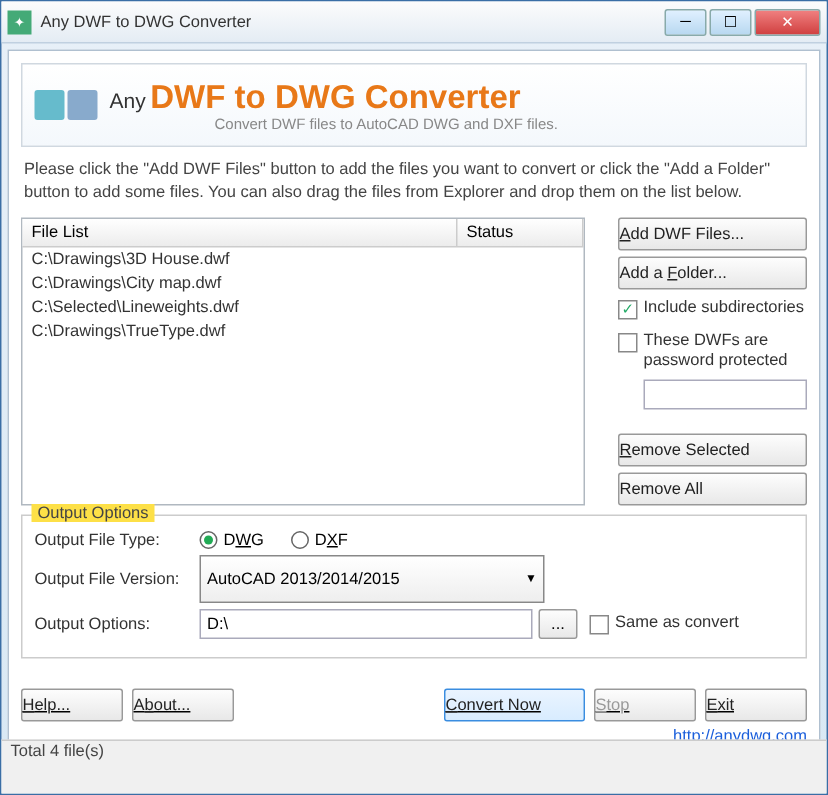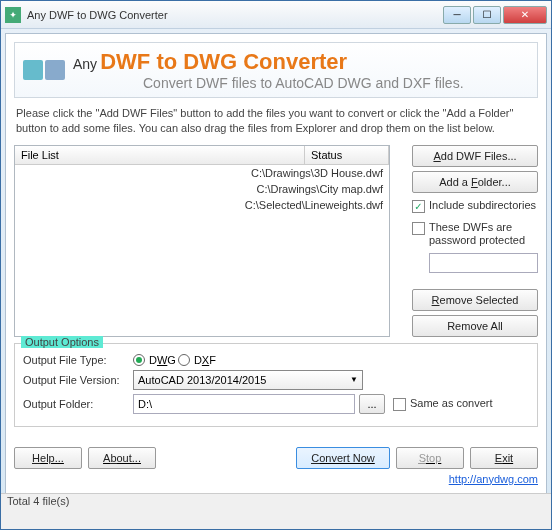--- a/index.html
+++ b/index.html
@@ -14,45 +14,45 @@
 .win-max { background: linear-gradient(#e0f0ff, #b8d8f0); }
 .win-close { background: linear-gradient(#f08080, #d04040); color: #fff; width: 44px; }
 .content { padding: 8px; background: #fff; margin: 4px; height: 494px; border: 1px solid #b0c0d0; position: relative; }
 .header-band { height: 56px; background: linear-gradient(#fff, #f4f8fc); border: 1px solid #d0d8e0; display: flex; align-items: center; padding: 4px 8px; margin-bottom: 8px; }
 .header-icons { display: flex; gap: 2px; margin-right: 8px; }
 .hdr-ico { width: 20px; height: 20px; background: #6bc; border-radius: 2px; }
 .hdr-ico2 { background: #8ac; }
 .header-txt { flex: 1; }
 .brand-any { font-size: 14px; font-weight: normal; color: #333; }
 .brand-main { font-size: 22px; font-weight: bold; color: #e87818; margin-left: 0; }
-.subtitle { color: #888; font-size: 14px; padding-left: 70px; }
+.subtitle { color: #888; font-size: 10px; padding-left: 70px; }
 .intro { color: #444; line-height: 1.4; margin-bottom: 8px; padding: 0 2px; }
 .main-row { display: flex; gap: 22px; margin-bottom: 6px; }
 .file-list { flex: 1; border: 1px solid #b0b8c0; background: #fff; height: 192px; }
 .fl-header { display: flex; background: linear-gradient(#fff, #ececec); border-bottom: 1px solid #ccc; }
 .fl-col { padding: 3px 6px; border-right: 1px solid #ccc; }
 .fl-col1 { width: 290px; }
 .fl-col2 { flex: 1; }
 .fl-rows { }
-.fl-row { padding: 2px 6px; color: #333; text-align: right; }
+.fl-row { padding: 2px 6px; color: #333; }
 .side-panel { width: 126px; display: flex; flex-direction: column; gap: 4px; }
-.btn { height: 22px; background: linear-gradient(#fdfdfd, #e8e8e8); border: 1px solid #999; border-radius: 2px; cursor: pointer; display: flex; align-items: center; justify-content: center; color: #222; }
+.btn { height: 22px; background: linear-gradient(#fdfdfd, #e8e8e8); border: 1px solid #999; border-radius: 2px; cursor: pointer; display: flex; align-items: center; justify-content: flex-start; color: #222; }
 .chk-row { display: flex; align-items: flex-start; gap: 4px; padding: 2px 0; }
 .chk { width: 13px; height: 13px; border: 1px solid #888; background: #fff; display: flex; align-items: center; justify-content: center; color: #2a6; font-size: 10px; margin-top: 1px; flex-shrink: 0; }
 .chk-label { color: #333; line-height: 1.2; }
 .pwd-input { height: 20px; border: 1px solid #aab; background: #fff; margin-left: 17px; }
 .output-group { border: 1px solid #ccc; padding: 6px 8px 8px; margin-top: 2px; position: relative; }
-.group-title { position: absolute; top: -8px; left: 6px; background: #5eead4; padding: 0 4px; color: #444; }
+.group-title { position: absolute; top: -8px; left: 6px; background: #fde047; padding: 0 4px; color: #444; }
 .out-row { display: flex; align-items: center; margin: 4px 0; }
 .out-label { width: 110px; color: #333; }
-.radio-grp { display: flex; gap: 2px; align-items: center; }
+.radio-grp { display: flex; gap: 18px; align-items: center; }
 .radio { display: flex; align-items: center; gap: 4px; cursor: pointer; }
 .radio-dot { width: 12px; height: 12px; border: 1px solid #666; border-radius: 50%; display: flex; align-items: center; justify-content: center; }
 .radio-dot.on::after { content: ''; width: 6px; height: 6px; background: #2a5; border-radius: 50%; }
-.combo { flex: 0 0 230px; height: 20px; border: 1px solid #888; background: linear-gradient(#fff, #eee); display: flex; align-items: center; padding: 0 4px; justify-content: space-between; cursor: pointer; }
+.combo { flex: 0 0 230px; height: 32px; border: 1px solid #888; background: linear-gradient(#fff, #eee); display: flex; align-items: center; padding: 0 4px; justify-content: space-between; cursor: pointer; }
 .combo-arrow { font-size: 8px; }
 .text-input { flex: 0 0 222px; height: 20px; border: 1px solid #aab; background: #fff; padding: 0 4px; display: flex; align-items: center; }
 .browse-btn { width: 26px; height: 20px; margin-left: 4px; background: linear-gradient(#fdfdfd, #e8e8e8); border: 1px solid #999; border-radius: 2px; display: flex; align-items: center; justify-content: center; cursor: pointer; }
 .bottom-row { display: flex; align-items: center; gap: 6px; margin-top: 20px; text-decoration: underline; }
 .bottom-row .btn { width: 68px; }
 .spacer { flex: 1; }
 .btn-primary { border: 1px solid #3a8de0; background: linear-gradient(#eaf4ff, #d8ecff); width: 94px !important; }
 .btn-disabled { color: #999; }
 .link-row { text-align: right; margin-top: 4px; }
 .link { color: #1a5edb; text-decoration: underline; cursor: pointer; }
@@ -93,20 +93,21 @@
     <div class="main-row">
       <div class="file-list">
         <div class="fl-header">
           <div class="fl-col fl-col1">File List</div>
           <div class="fl-col fl-col2">Status</div>
         </div>
         <div class="fl-rows">
           <div class="fl-row">C:\Drawings\3D House.dwf</div>
           <div class="fl-row">C:\Drawings\City map.dwf</div>
           <div class="fl-row">C:\Selected\Lineweights.dwf</div>
+          <div class="fl-row">C:\Drawings\TrueType.dwf</div>
         </div>
       </div>
 
       <div class="side-panel">
         <div class="btn">
             <span><span class="u">A</span>dd DWF Files...</span>
           </div>
         <div class="btn">
             <span>Add a <span class="u">F</span>older...</span>
           </div>
@@ -145,21 +146,21 @@
         </div>
       </div>
       <div class="out-row">
         <div class="out-label">Output File Version:</div>
         <div class="combo">
           <span>AutoCAD 2013/2014/2015</span>
           <span class="combo-arrow">▼</span>
         </div>
       </div>
       <div class="out-row">
-        <div class="out-label">Output Folder:</div>
+        <div class="out-label">Output Options:</div>
         <div class="text-input">
           <span>D:\</span>
         </div>
         <div class="browse-btn">...</div>
         <div class="chk-row" style="margin-left:8px">
           <div class="chk"></div>
           <div class="chk-label">Same as convert</div>
         </div>
       </div>
     </div>

